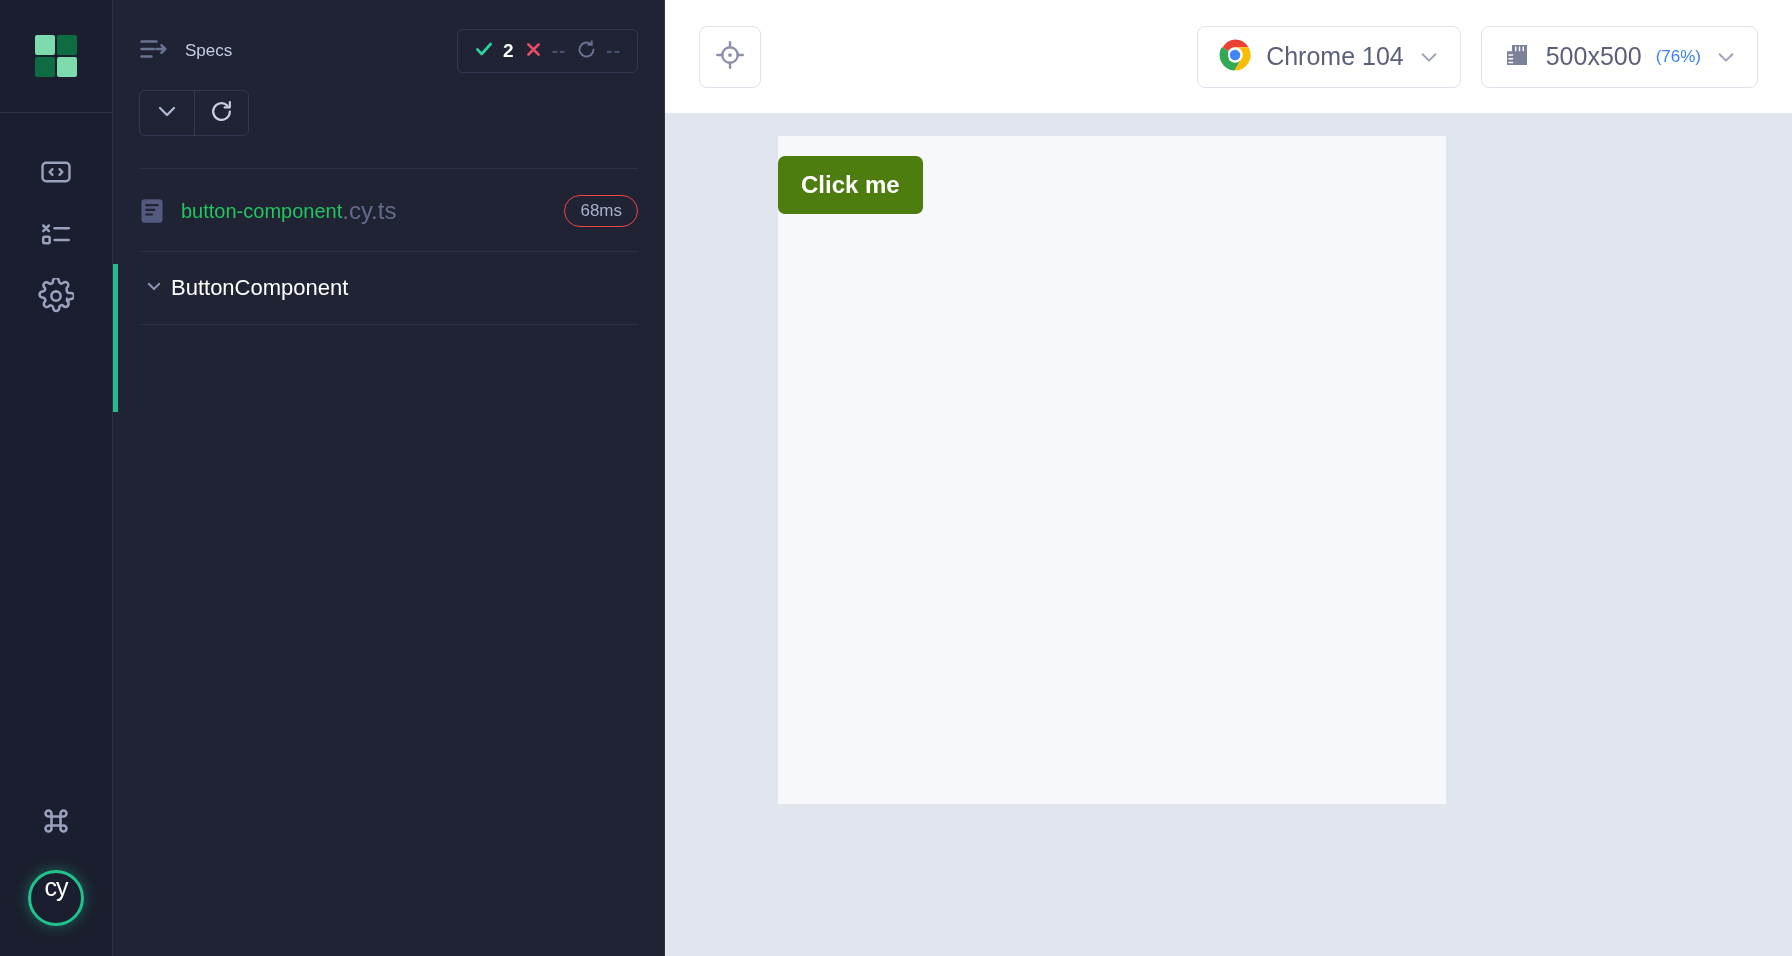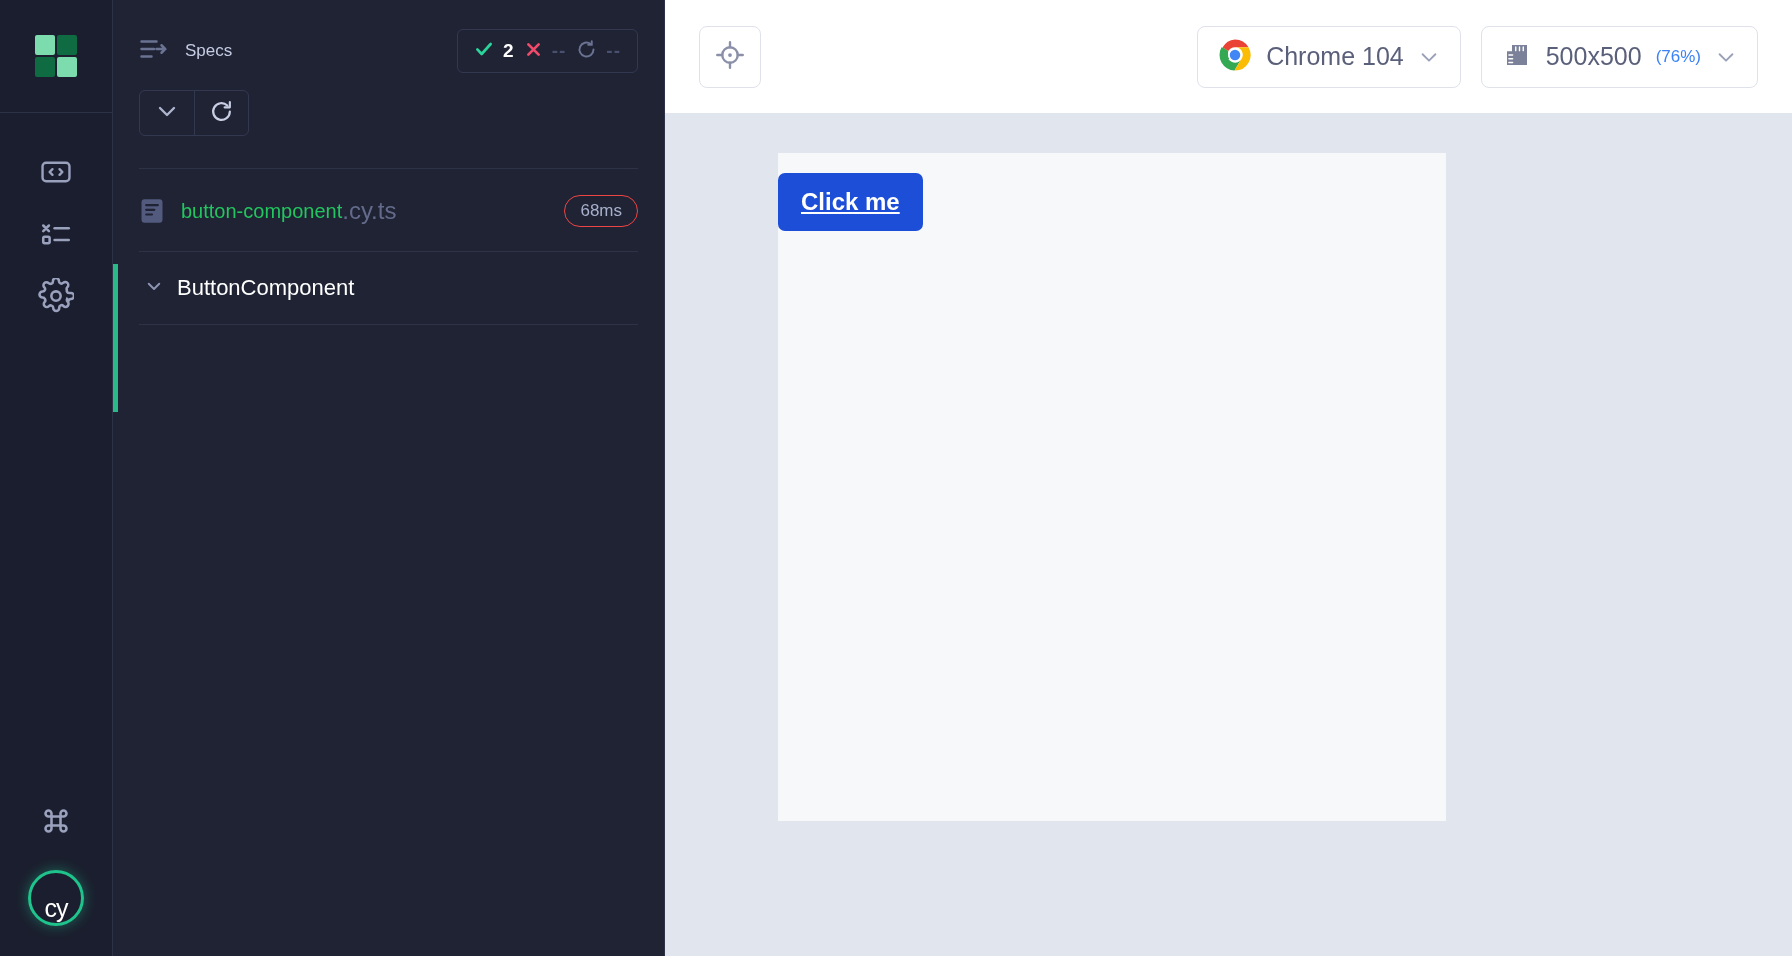--- a/index.html
+++ b/index.html
@@ -35,21 +35,21 @@
     width:56px; height:62px;
     display:flex; align-items:center; justify-content:center;
     cursor:pointer;
   }
   .rail-btn svg { display:block; }
   .rail-spacer { flex:1; }
   .rail-bottom { display:flex; flex-direction:column; align-items:center; padding-bottom:30px; }
   .cy-badge {
     width:56px; height:56px; border-radius:50%;
     border:3px solid #1fc48c;
-    display:flex; align-items:flex-end; justify-content:center;
+    display:flex; align-items:flex-start; justify-content:center;
     color:#ffffff; font-size:25px; letter-spacing:-1px;
     font-family:"Liberation Sans", sans-serif;
     box-shadow:0 0 14px rgba(31,196,140,0.45);
     margin-top:18px;
   }
 
   
   .specs {
     width:552px; flex:0 0 552px;
     background:#1f2334;
@@ -97,27 +97,27 @@
     padding:5px 15px; font-size:17px; color:#a9b0cc;
   }
   .divider2 { height:1px; background:#2e3246; margin:8px 26px 0 26px; }
 
   .tree { position:relative; padding-top:12px; }
   .tree-accent {
     position:absolute; left:0; top:12px; width:5px; height:148px;
     background:#2bb98a;
   }
   .suite-row { display:flex; align-items:center; height:48px; padding-left:32px; cursor:pointer; }
-  .suite-name { font-size:22px; color:#ffffff; margin-left:14px; }
+  .suite-name { font-size:22px; color:#ffffff; margin-left:8px; }
   .test-row { display:flex; align-items:center; height:50px; padding-left:58px; cursor:pointer; }
   .test-name { font-size:21px; color:#b3b9d4; margin-left:16px; }
   .check-mark { color:#2bb98a; font-size:20px; font-weight:bold; line-height:1; }
 
   
-  .preview { flex:1; display:flex; flex-direction:column; background:#e1e5ee; height:956px;gap:17px; }
+  .preview { flex:1; display:flex; flex-direction:column; background:#e1e5ee; height:956px; }
   .toolbar {
     height:113px; background:#ffffff;
     display:flex; align-items:center; padding:0 34px;
     flex:0 0 113px;
   }
   .tb-btn {
     width:62px; height:62px; border-radius:8px;
     border:1px solid #dfe2ea; background:#fff;
     display:flex; align-items:center; justify-content:center;
     cursor:pointer;
@@ -133,24 +133,24 @@
   .chev { color:#9aa0b8; display:flex; }
 
   .canvas { flex:1; position:relative; }
   .aut {
     position:absolute; left:113px; top:23px;
     width:668px; height:668px;
     background:#f7f8fa;
   }
   .click-btn {
     position:absolute; left:0px; top:20px;
-    background:#1d4ed8; color:#ffffff;
+    background:#4d7c0f; color:#ffffff;
     font-size:24px; font-weight:bold;
     padding:15px 23px; border:none; border-radius:7px;
-    cursor:pointer; font-family:"Liberation Sans", sans-serif;text-decoration:underline;
+    cursor:pointer; font-family:"Liberation Sans", sans-serif;
   }
 </style>
 </head>
 <body>
 
 <div class="app">
 
   <div class="rail">
     <div class="rail-logo">
       <div class="logo-grid">

